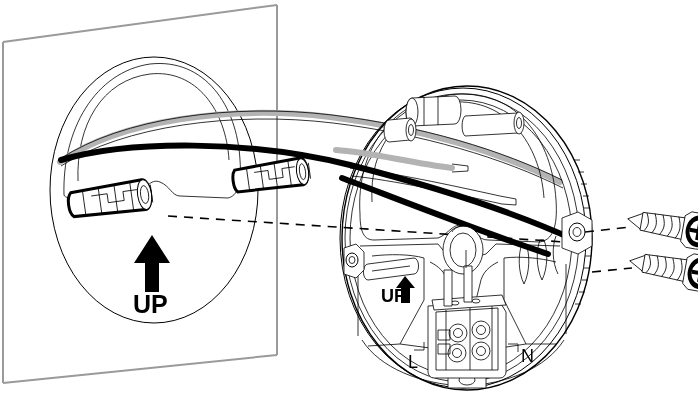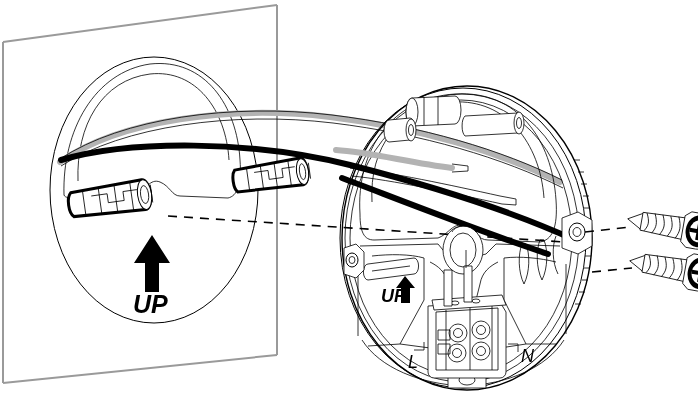--- a/index.html
+++ b/index.html
@@ -10,21 +10,20 @@
   }
   body {
     font-family: "Liberation Sans", sans-serif;
   }
   #diagram-root {
     position: relative;
     width: 698px;
     height: 407px;
     background: #ffffff;
     overflow: hidden;
-    font-style: italic;
   }
   #diagram-svg {
     display: block;
     width: 698px;
     height: 407px;
   }
   .ln { fill: none; stroke: #000000; stroke-width: 1; }
   .ln-thin { fill: none; stroke: #000000; stroke-width: 0.8; }
   .ln-med { fill: none; stroke: #000000; stroke-width: 1.4; }
   .wall-edge { fill: none; stroke: #9a9a9a; stroke-width: 2; }

